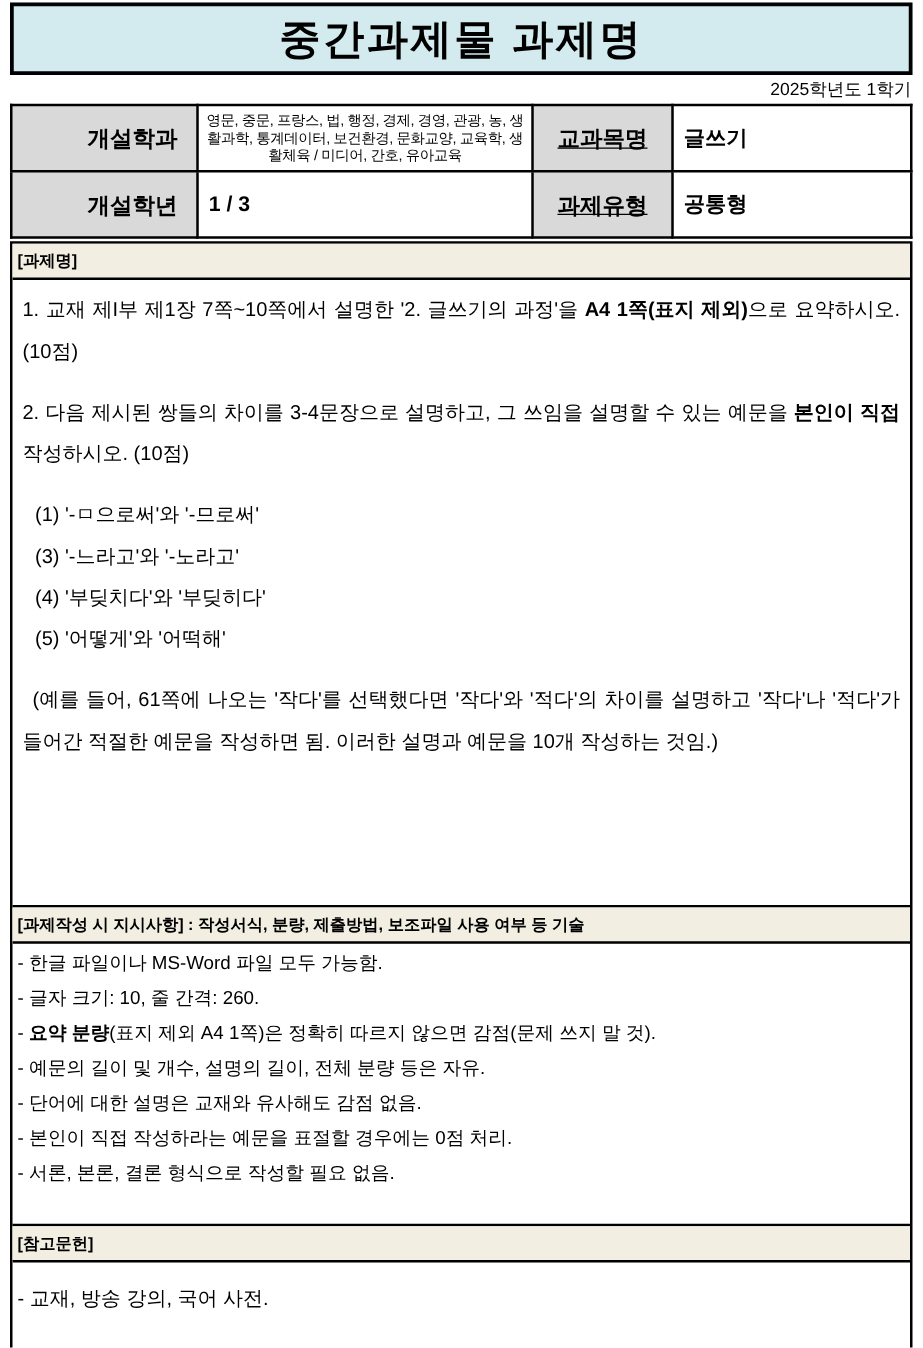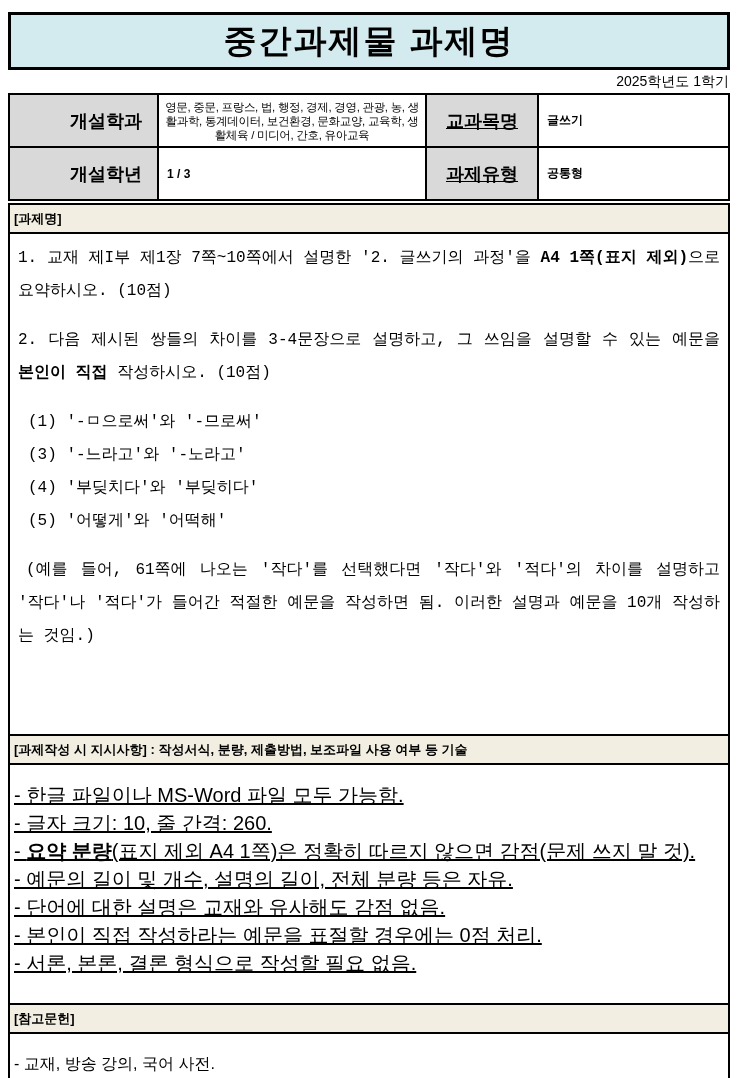--- a/index.html
+++ b/index.html
@@ -5,69 +5,69 @@
   html,body{margin:0;padding:0;}
   body{
     width:738px;height:1078px;background:#ffffff;overflow:hidden;
     font-family:"Liberation Sans","DejaVu Sans",sans-serif;color:#000;
     -webkit-font-smoothing:antialiased;
   }
   .page{margin:0 8px;}
 
   
   .title-box{
-    margin-top:12px;height:52px;border:3px solid #000;
+    margin-top:2px;height:52px;border:3px solid #000;
     background:var(--title-bg,#d3ebee);
     display:flex;align-items:center;justify-content:center;
     font-size:33px;font-weight:800;letter-spacing:2px;
   }
   .semester{
     height:23px;line-height:23px;text-align:right;
     font-size:14px;font-weight:500;padding-right:1px;
   }
 
   
   table.info{
     width:100%;border-collapse:collapse;border:2px solid #000;table-layout:fixed;
   }
   table.info th,table.info td{border:2px solid #000;}
   table.info th{
     background:var(--cell-bg,#d9d9d9);font-size:18px;font-weight:800;
     text-align:center;
   }
   table.info tr{height:53px;}
-  td.val{font-size:12px;font-weight:700;padding-left:8px;text-align:left;}
+  td.val{font-size:17px;font-weight:700;padding-left:8px;text-align:left;}
   td.depts{
     font-size:11.5px;line-height:14px;font-weight:500;
     text-align:center;padding:2px 3px;letter-spacing:-0.3px;
   }
   .c1{width:100px;padding-left:46px;}.c2{width:260px;margin-left:32px;}.c3{width:108px;text-decoration:underline;}
 
   
   .main{border:2px solid #000;margin-top:2px;}
   .sec-h{
     background:var(--sec-bg,#f2efe2);
     border-bottom:2px solid #000;
     font-size:13px;font-weight:800;
     padding:3px 4px;line-height:21px;
   }
   .sec-b{border-bottom:2px solid #000;overflow:hidden;}
   .sec-b.last{border-bottom:none;}
 
   .assign-body{
     height:492px;padding:8px 8px 0 8px;
-    font-size:16px;line-height:33px;text-align:justify;font-family:Liberation Mono, monospace;
+    font-size:16px;line-height:33px;text-align:justify;
   }
   .assign-body p{margin:0 0 16px 0;}
   .pairs{margin:0 0 16px 0;padding-left:10px;line-height:33px;}
   .note{text-indent:8px;margin:0 !important;}
 
   .bullets-body{
-    height:222px;padding:16px 6px 0 4px;
-    font-size:20px;line-height:28px;text-decoration:underline;
+    height:222px;padding:2px 6px 0 4px;
+    font-size:15px;line-height:28px;
   }
   .refs-body{
     height:58px;padding:16px 6px 0 4px;
     font-size:16px;line-height:28px;
   }
   .b{font-weight:700;}
 </style>
 </head>
 <body>
 

